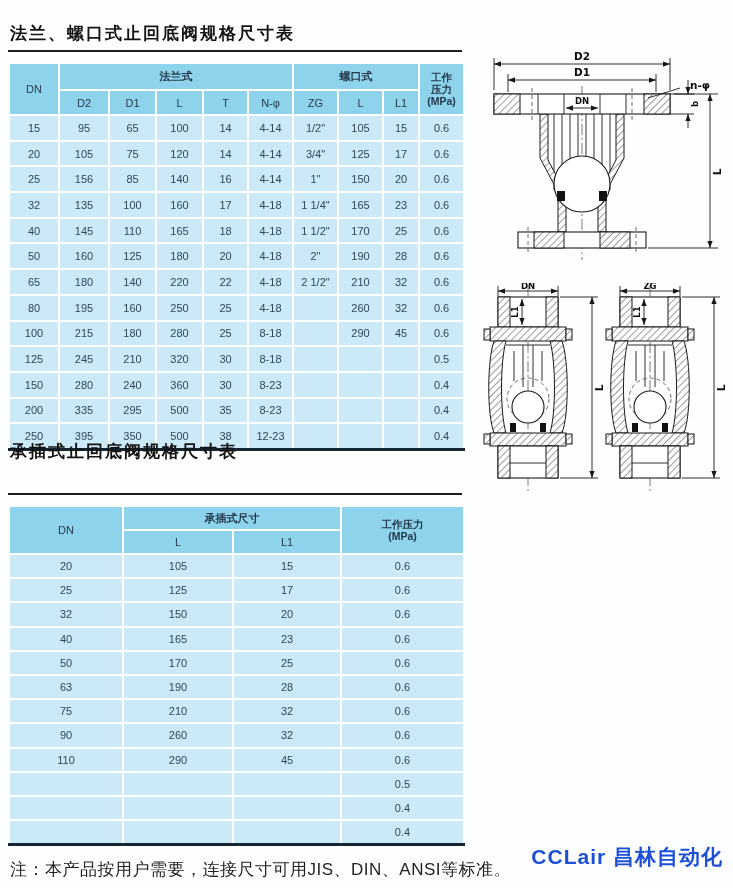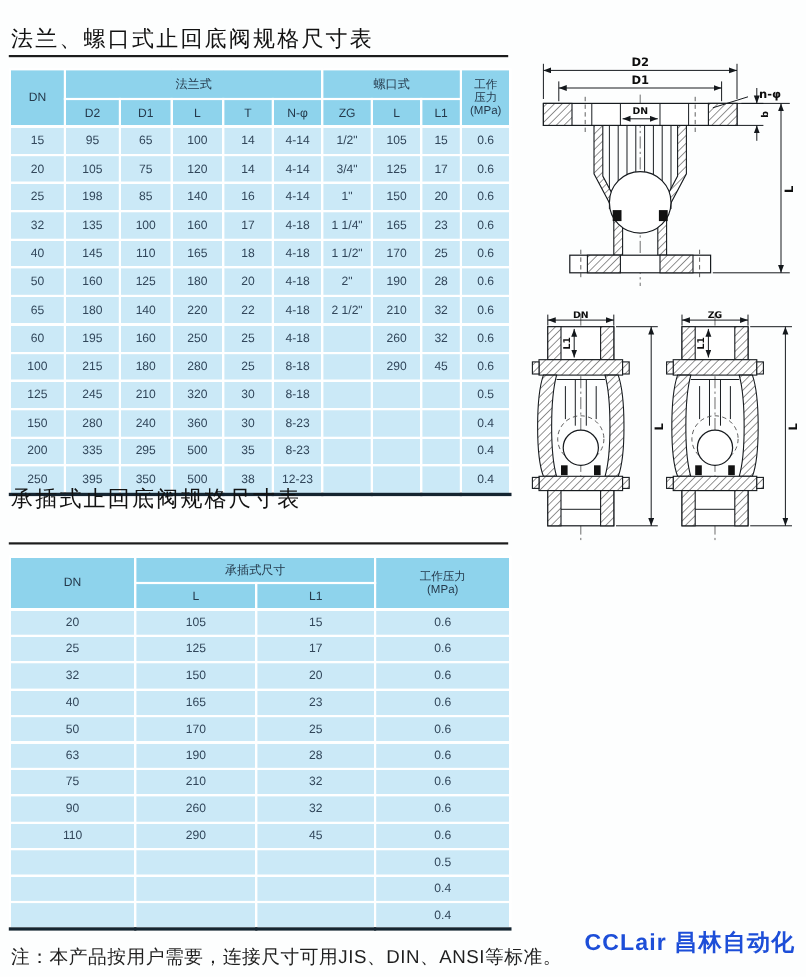--- a/index.html
+++ b/index.html
@@ -1,25 +1,25 @@
 <!DOCTYPE html>
 <html><head>
 <meta charset="utf-8">
 <style>
   html,body{margin:0;padding:0;background:#fff;}
   .page{position:relative;width:733px;height:888px;background:#fdfefe;overflow:hidden;
         font-family:"Liberation Sans","DejaVu Sans",sans-serif;}
-  .sec-title{position:absolute;left:10px;font-size:20px;font-weight:normal;color:#121212;
+  .sec-title{position:absolute;left:10px;font-size:17px;font-weight:bold;color:#121212;
              letter-spacing:2px;white-space:nowrap;}
   .title-rule{position:absolute;left:8px;width:454px;height:2px;background:#1c1c1c;}
   table.spec{position:absolute;left:8px;width:455px;border-collapse:collapse;table-layout:fixed;
              font-size:11px;color:#31465a;text-align:center;border-bottom:3px solid #152531;}
   .spec th,.spec td{border:2px solid #fff;padding:0;font-weight:normal;overflow:hidden;}
   .spec thead th{background:#8ed3ec;color:#253a4c;}
-  .spec thead .grp{font-weight:normal;margin-left:26px;}
+  .spec thead .grp{font-weight:bold;margin-left:26px;}
   .spec tbody td{background:#cbe9f7;}
   #t1 thead tr:first-child th{height:25px;}
   #t1 thead tr:last-child th{height:23px;}
   #t1 tbody td{height:23.7px;}
   #t2 thead tr:first-child th{height:22px;}
   #t2 thead tr:last-child th{height:22px;}
   #t2 tbody td{height:22.2px;}
   .mpa .ln{display:block;line-height:12px;font-size:10.5px;}
   .footer-note{position:absolute;left:10px;top:858px;font-size:17px;color:#1f1f1f;letter-spacing:0.5px;}
   .brand{position:absolute;right:10px;top:843px;font-size:21px;font-weight:bold;color:#1d4ed8;
@@ -109,21 +109,21 @@
           <td>120</td>
           <td>14</td>
           <td>4-14</td>
           <td>3/4"</td>
           <td>125</td>
           <td>17</td>
           <td>0.6</td>
         </tr>
         <tr>
           <td>25</td>
-          <td>198</td>
+          <td>156</td>
           <td>85</td>
           <td>140</td>
           <td>16</td>
           <td>4-14</td>
           <td>1"</td>
           <td>150</td>
           <td>20</td>
           <td>0.6</td>
         </tr>
         <tr>
@@ -168,21 +168,21 @@
           <td>140</td>
           <td>220</td>
           <td>22</td>
           <td>4-18</td>
           <td>2 1/2"</td>
           <td>210</td>
           <td>32</td>
           <td>0.6</td>
         </tr>
         <tr>
-          <td>60</td>
+          <td>80</td>
           <td>195</td>
           <td>160</td>
           <td>250</td>
           <td>25</td>
           <td>4-18</td>
           <td></td>
           <td>260</td>
           <td>32</td>
           <td>0.6</td>
         </tr>

